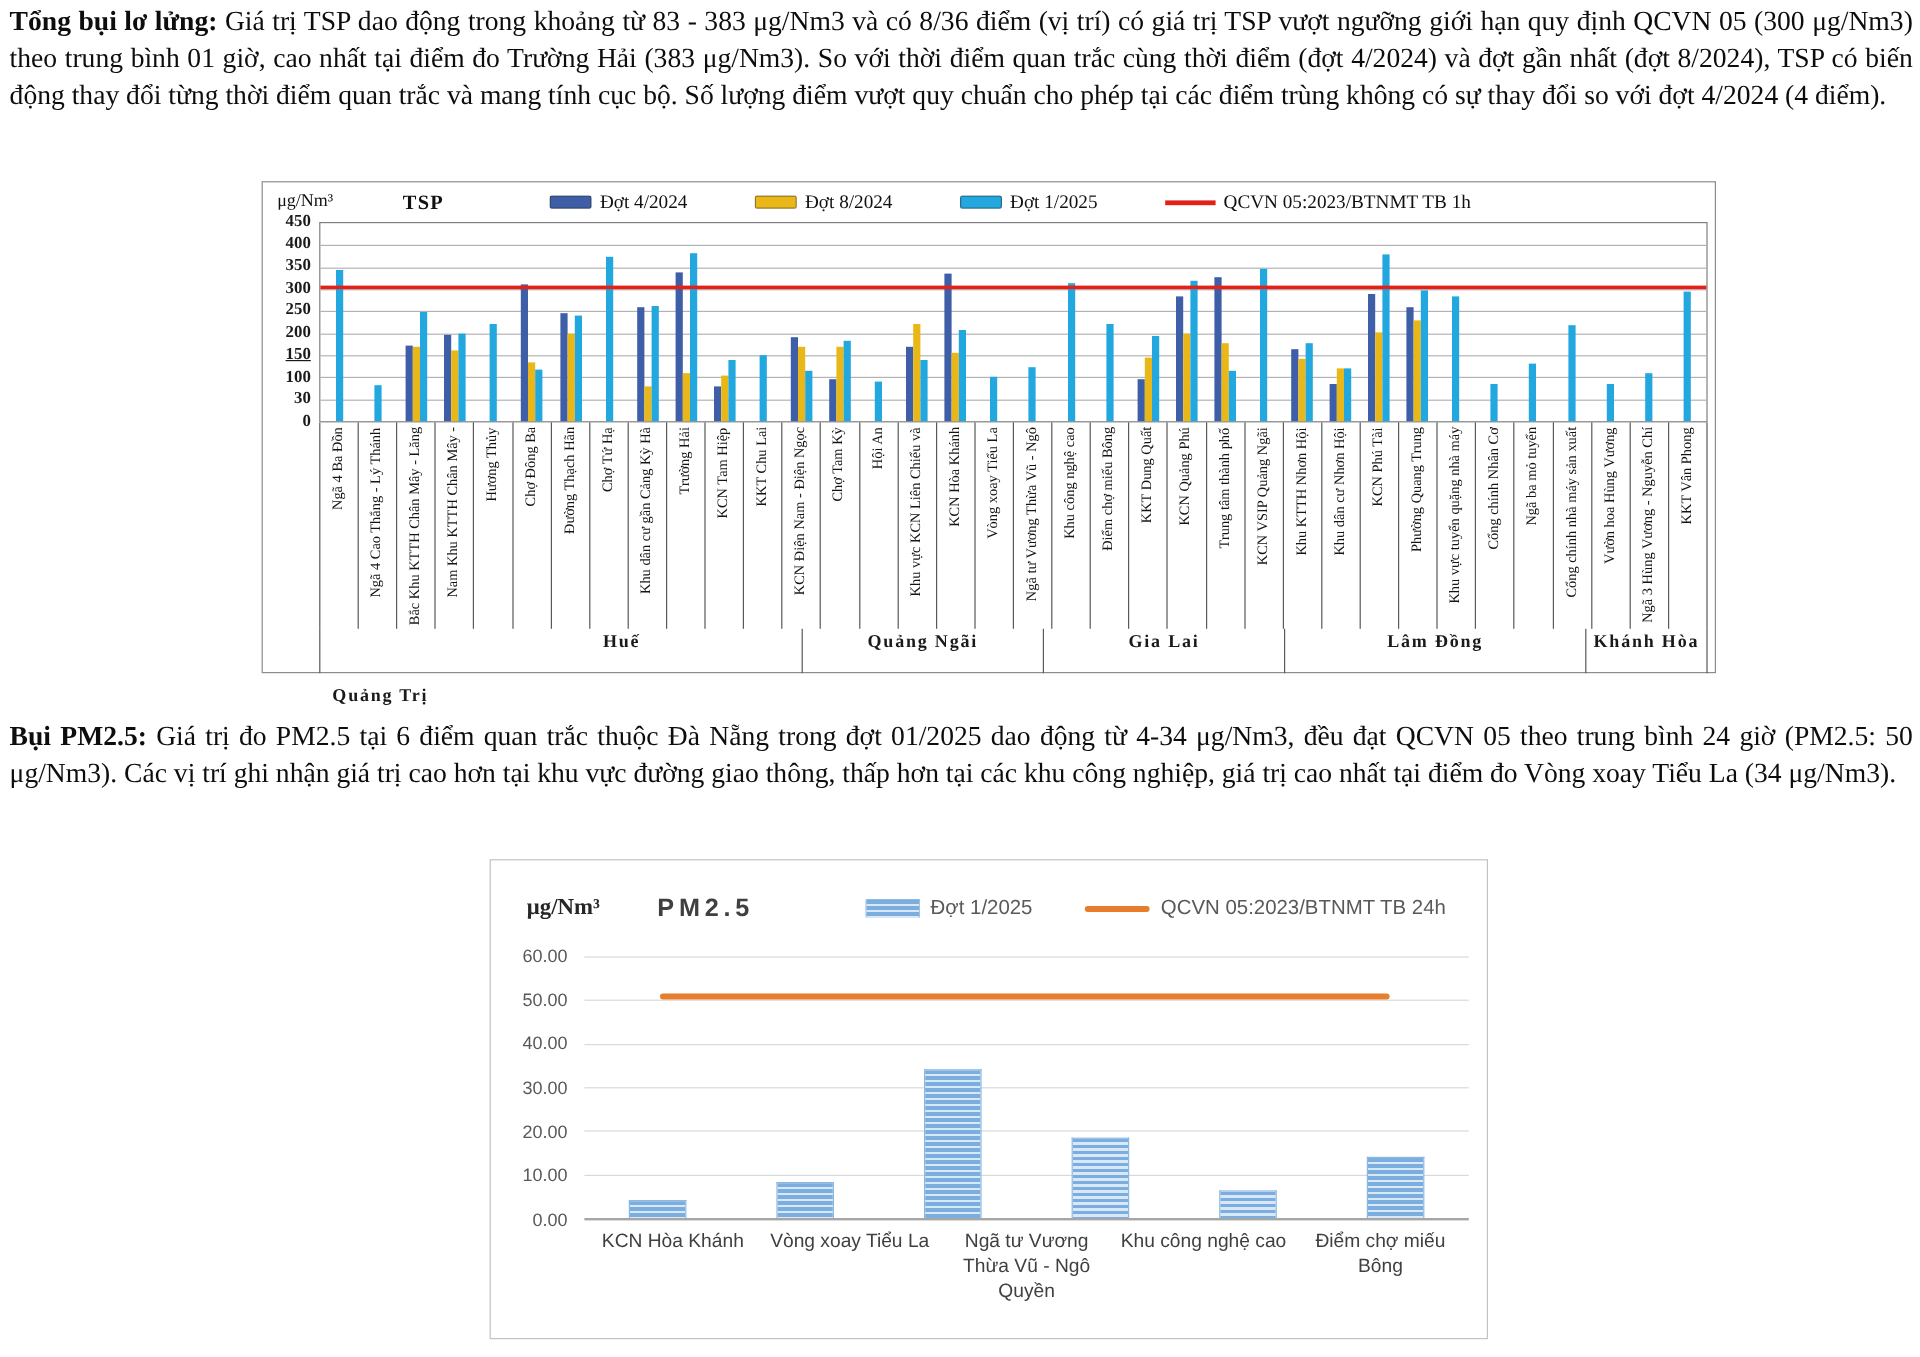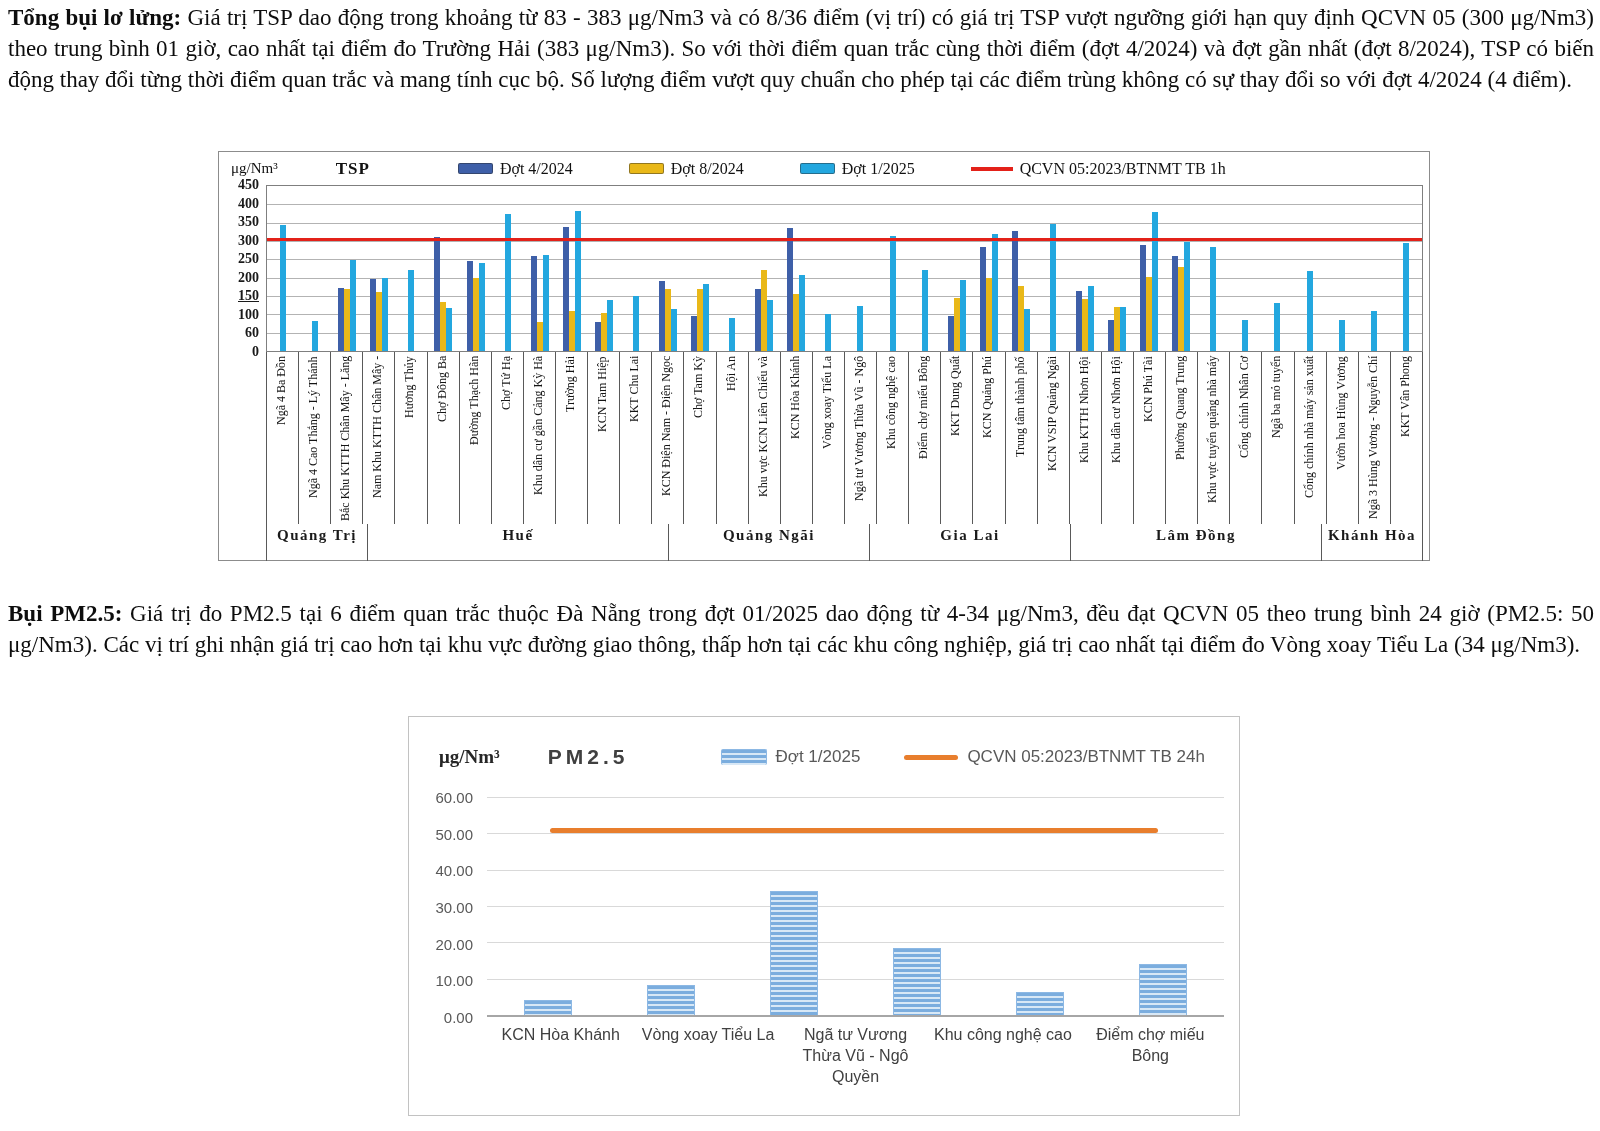--- a/index.html
+++ b/index.html
@@ -105,21 +105,21 @@
     <div class="c1-body">
       <div class="c1-y" id="c1-y">
           <div class="ytick" style="top: 0%;">450</div>
           <div class="ytick" style="top: 11.1111%;">400</div>
           <div class="ytick" style="top: 22.2222%;">350</div>
           <div class="ytick" style="top: 33.3333%;">300</div>
           <div class="ytick" style="top: 44.4444%;">250</div>
           <div class="ytick" style="top: 55.5556%;">200</div>
           <div class="ytick" style="top: 66.6667%; text-decoration: underline;">150</div>
           <div class="ytick" style="top: 77.7778%;">100</div>
-          <div class="ytick" style="top: 88.8889%;">60</div>
+          <div class="ytick" style="top: 88.8889%;">30</div>
           <div class="ytick" style="top: 100%;">0</div>
         </div>
       <div class="c1-right">
         <div class="c1-plot" id="c1-plot">
             <div class="gl" style="top: 11.1111%;"></div>
             <div class="gl" style="top: 22.2222%;"></div>
             <div class="gl" style="top: 33.3333%;"></div>
             <div class="gl" style="top: 44.4444%;"></div>
             <div class="gl" style="top: 55.5556%;"></div>
             <div class="gl" style="top: 66.6667%;"></div>
@@ -377,21 +377,21 @@
               <span class="vlabel">Vườn hoa Hùng Vương</span>
             </div>
             <div class="xcell">
               <span class="vlabel">Ngã 3 Hùng Vương - Nguyễn Chí Thanh</span>
             </div>
             <div class="xcell">
               <span class="vlabel">KKT Vân Phong</span>
             </div>
           </div>
         <div class="c1-groups" id="c1-groups">
-            <div class="gcell" style="flex-grow: 2;">
+            <div class="gcell" style="flex-grow: 2; margin-top: 45px;">
               <span class="gtext">Quảng Trị</span>
             </div>
             <div class="gcell" style="flex-grow: 6;">
               <span class="gtext">Huế</span>
             </div>
             <div class="gcell" style="flex-grow: 4;">
               <span class="gtext">Quảng Ngãi</span>
             </div>
             <div class="gcell" style="flex-grow: 4;">
               <span class="gtext">Gia Lai</span>

